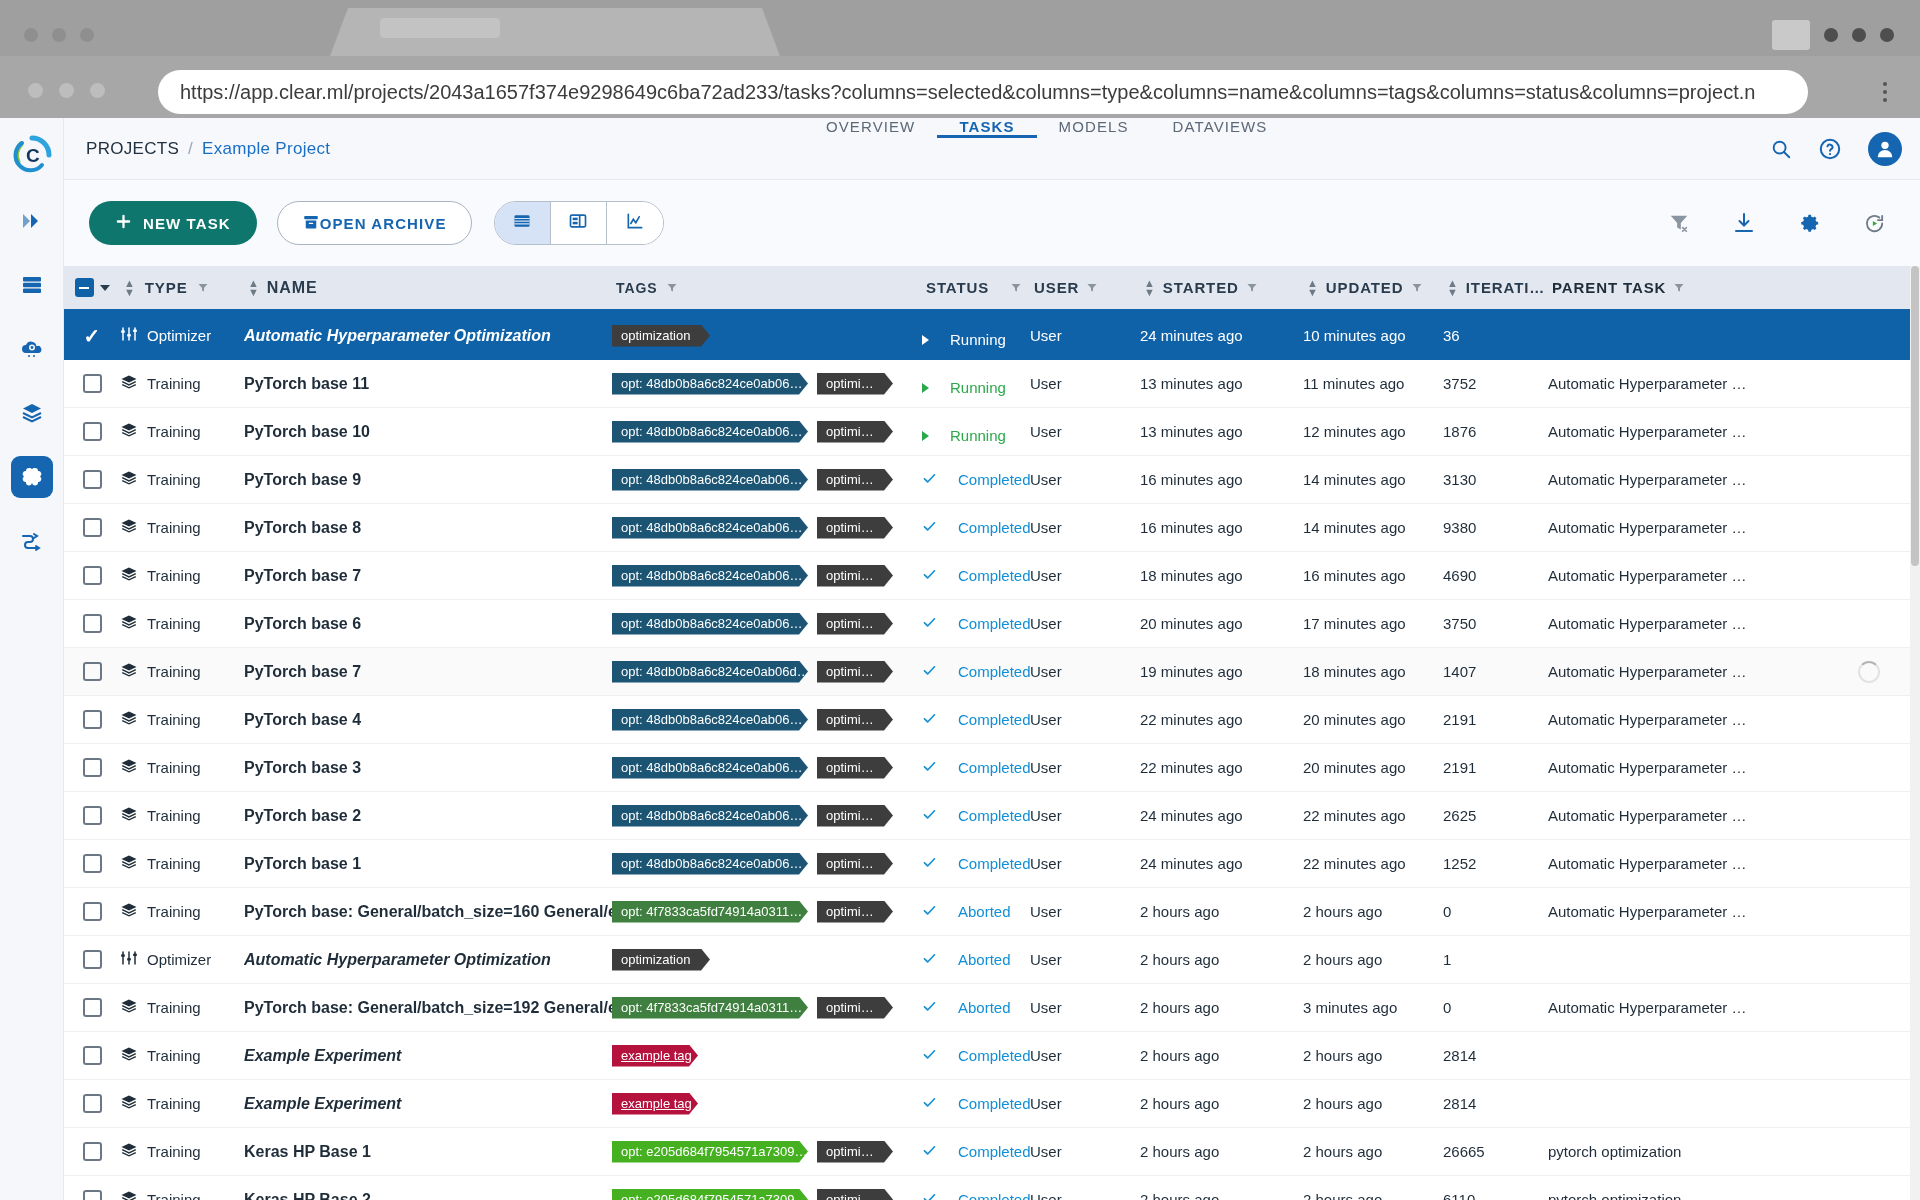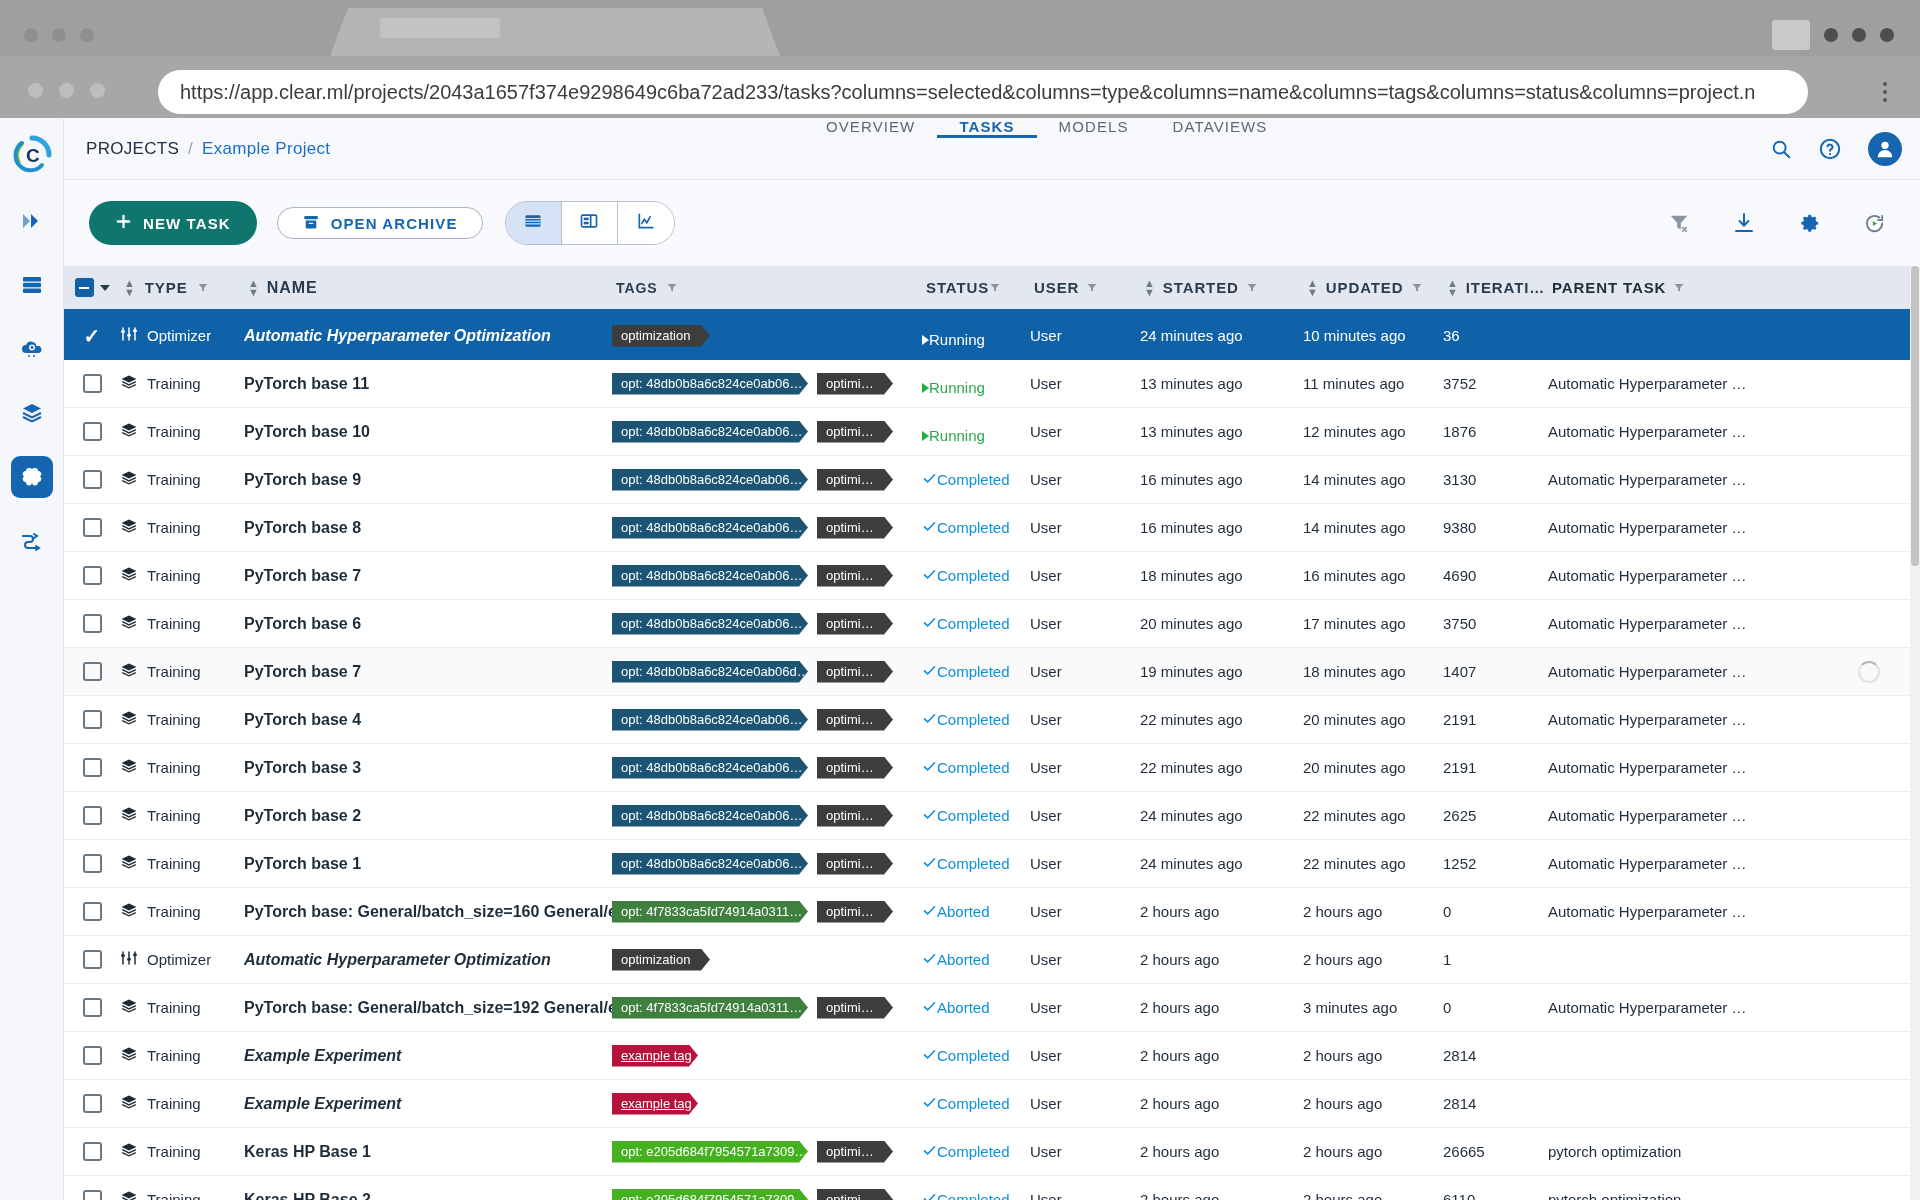--- a/index.html
+++ b/index.html
@@ -104,24 +104,24 @@
     display: flex; align-items: center;
   }
   .btn-new {
     margin-left: 25px; height: 44px; padding: 0 26px; border: none;
     background: #0f766e; color: #fff; border-radius: 22px;
     font-size: 15px; font-weight: 700; letter-spacing: 1.1px;
     display: flex; align-items: center; gap: 11px; cursor: pointer;
     font-family: "Liberation Sans", sans-serif;
   }
   .btn-arch {
-    margin-left: 20px; height: 32px; padding: 0 24px;
+    margin-left: 20px; height: 44px; padding: 0 24px;
     background: #fff; color: #1565b0; border: 1px solid #a9b4c0; border-radius: 22px;
     font-size: 15px; font-weight: 700; letter-spacing: 1.1px;
-    display: flex; align-items: center; gap: 11px; cursor: pointer;
+    display: flex; align-items: center; cursor: pointer;
     font-family: "Liberation Sans", sans-serif;
   }
   .viewtoggle {
     margin-left: 22px; height: 44px; display: flex;
     border: 1px solid #b6c0cb; border-radius: 22px; overflow: hidden;
   }
   .viewtoggle .vt {
     width: 56px; display: flex; align-items: center; justify-content: center;
     background: #fff; color: #1565b0; border-right: 1px solid #b6c0cb; cursor: pointer;
   }
@@ -149,21 +149,21 @@
   .row.alt { background: #fafafa; }
   .row.selected { background: #0f62a8; color: #fff; border-bottom-color: #0f62a8; }
 
   .c-check { width: 56px; display: flex; justify-content: center; align-items: center; }
   .cb { width: 19px; height: 19px; border: 2px solid #6b7785; border-radius: 3px; display: block; }
   .row.selected .check { color: #fff; font-size: 20px; font-weight: bold;}
   .c-type { width: 124px; display: flex; align-items: center; gap: 9px; font-size: 15px; }
   .c-name { width: 368px; font-weight: 700; font-size: 16px; padding-right: 10px; white-space: nowrap; overflow: hidden; }
   .c-name.italic { font-style: italic; }
   .c-tags { width: 310px; display: flex; align-items: center; gap: 9px; }
-  .c-status { width: 108px; display: flex; align-items: center; gap: 0; font-size: 15px; }
+  .c-status { width: 108px; display: flex; align-items: center; gap: 21px; font-size: 15px; }
   .c-user { width: 110px; font-size: 15px; }
   .c-started { width: 163px; font-size: 15px; }
   .c-updated { width: 140px; font-size: 15px; }
   .c-iter { width: 105px; font-size: 15px; }
   .c-parent { flex: 1; font-size: 15px; color: #1f2d3a; white-space: nowrap; overflow: hidden; }
 
   .tag {
     height: 22px; display: inline-flex; align-items: center;
     padding: 0 13px 0 9px; font-size: 13px; color: #fff; max-width: 200px;
     clip-path: polygon(0 0, calc(100% - 9px) 0, 100% 50%, calc(100% - 9px) 100%, 0 100%);

